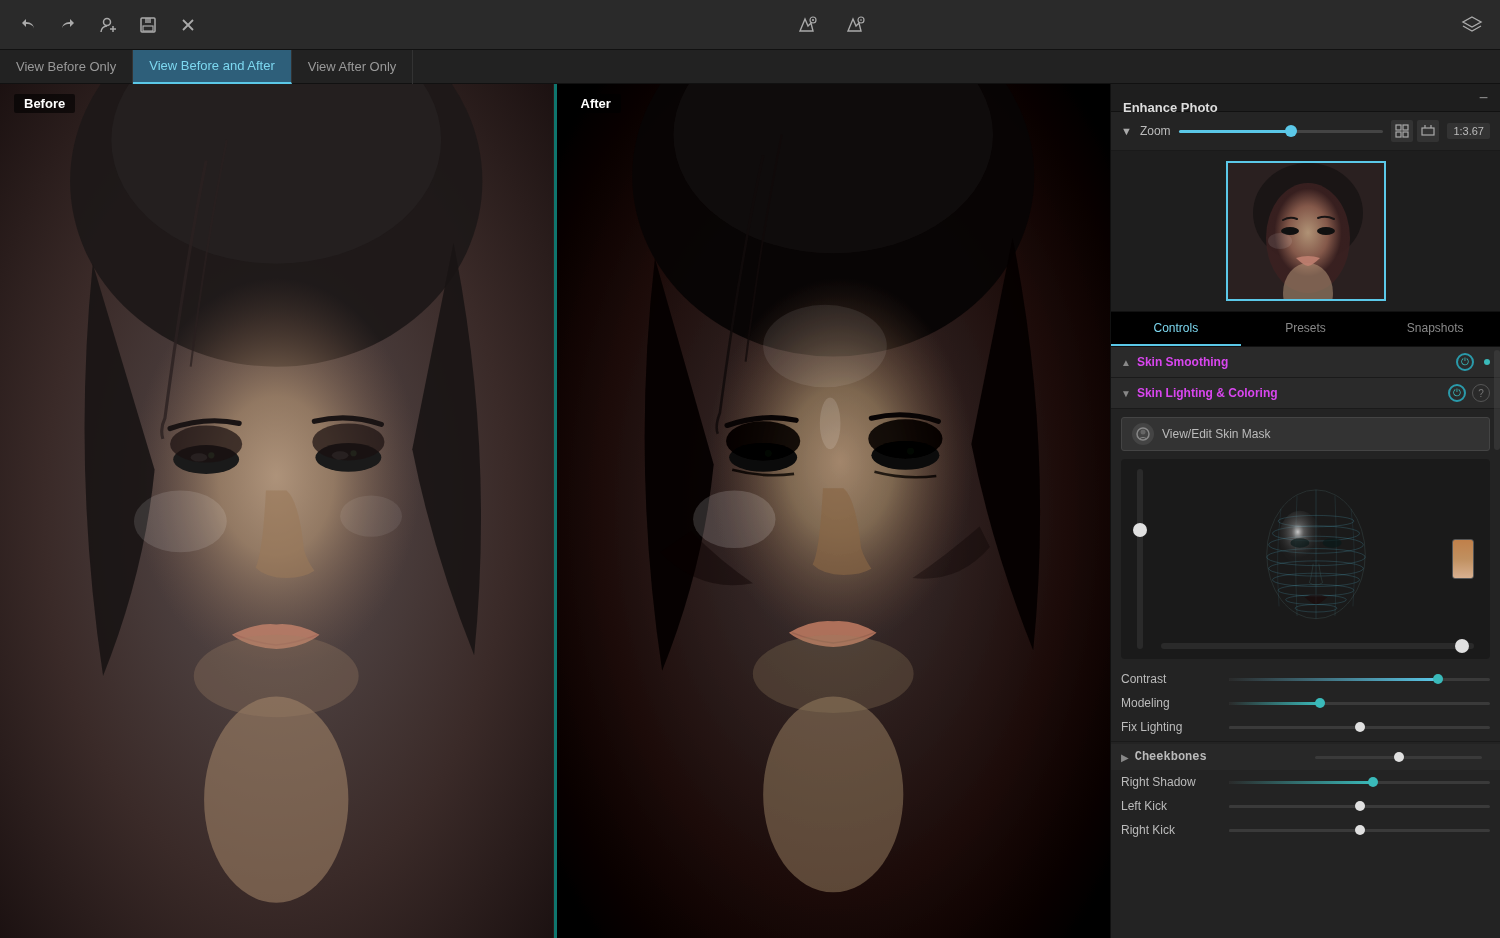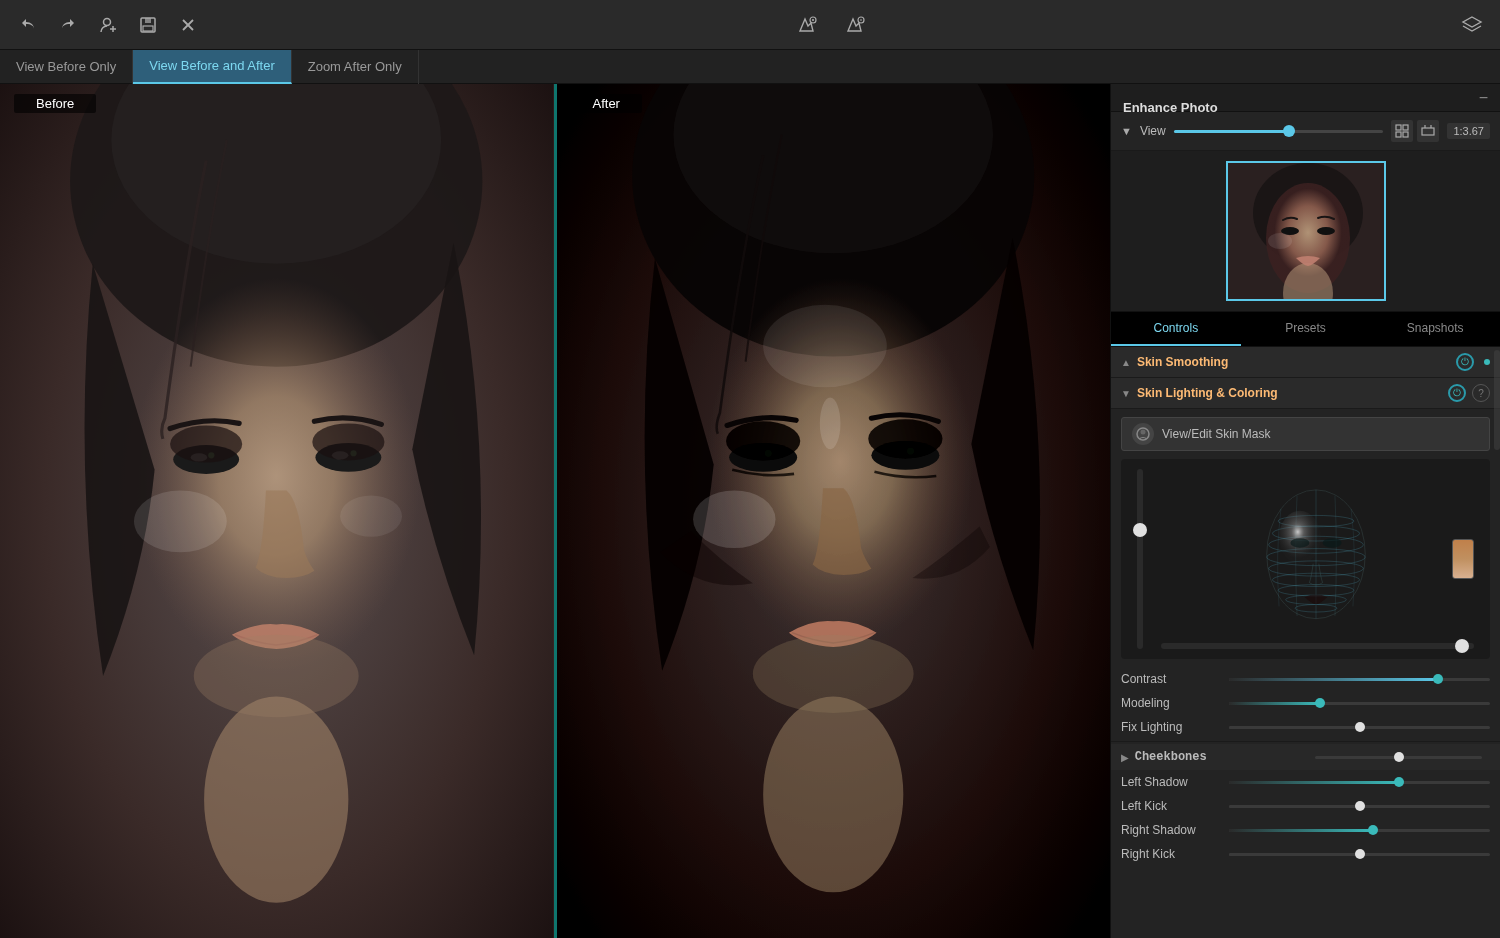--- a/index.html
+++ b/index.html
@@ -93,23 +93,23 @@
     }
     .photo-panel + .photo-panel {
       border-left: 3px solid #0f766e;
     }
     .photo-label {
       position: absolute;
       top: 10px;
       left: 14px;
       background: rgba(0,0,0,0.6);
       color: #fff;
-      padding: 2px 22px;
+      padding: 2px 10px;
       font-size: 13px;
-      font-weight: 400;
+      font-weight: 700;
       z-index: 10;
       border-radius: 2px;
     }
 
     
     .right-panel {
       width: 390px;
       background: #232323;
       display: flex;
       flex-direction: column;
@@ -255,21 +255,21 @@
       align-items: center;
       padding: 6px 10px;
       background: #2a2a2a;
       border-bottom: 1px solid #1a1a1a;
       cursor: pointer;
       gap: 6px;
     }
     .section-chevron { color: #888; font-size: 10px; }
     .section-label {
       flex: 1;
-      color: #fdba74;
+      color: #d946ef;
       font-size: 12px;
       font-weight: 600;
     }
     .section-power {
       width: 18px;
       height: 18px;
       border-radius: 50%;
       border: 2px solid #3a8a3a;
       display: flex;
       align-items: center;
@@ -538,21 +538,21 @@
     <svg width="22" height="22" viewBox="0 0 22 22">
       <polygon points="11,3 20,8 11,13 2,8" fill="none" stroke="#aaa" stroke-width="1.4"></polygon>
       <polyline points="2,12 11,17 20,12" fill="none" stroke="#aaa" stroke-width="1.4"></polyline>
     </svg>
   </button>
 </div>
 
 <div class="view-tabs">
   <div class="view-tab">View Before Only</div>
   <div class="view-tab active">View Before and After</div>
-  <div class="view-tab">Zoom After Only</div>
+  <div class="view-tab">View After Only</div>
 </div>
 
 <div class="main-area">
 
   <div class="photo-panels">
 
     <div class="photo-panel">
       <div class="photo-label">Before</div>
       <div class="photo-canvas">
         <div class="before-face-art">
@@ -691,21 +691,21 @@
 
   <div class="right-panel">
 
     <div class="enhance-header">
       <span class="enhance-title">Enhance Photo</span>
       <span class="enhance-close">−</span>
     </div>
 
     <div class="zoom-row">
       <span class="zoom-chevron">▼</span>
-      <span class="zoom-label">View</span>
+      <span class="zoom-label">Zoom</span>
       <div class="zoom-slider-track">
         <div class="zoom-slider-fill"></div>
         <div class="zoom-thumb"></div>
       </div>
       <div class="zoom-icons">
         <button class="zoom-icon-btn">
           <svg width="14" height="14" viewBox="0 0 14 14">
               <rect x="1" y="1" width="5" height="5" fill="none" stroke="#aaa" stroke-width="1.2"></rect>
               <rect x="8" y="1" width="5" height="5" fill="none" stroke="#aaa" stroke-width="1.2"></rect>
               <rect x="1" y="8" width="5" height="5" fill="none" stroke="#aaa" stroke-width="1.2"></rect>
@@ -857,45 +857,38 @@
       <div class="divider"></div>
 
       <div class="cheekbones-row">
         <span class="cheekbones-chevron">▶</span>
         <span class="cheekbones-label">Cheekbones</span>
         <div style="flex:1; height:3px; background:#3a3a3a; border-radius:2px; position:relative; margin:0 8px;">
           <div class="slider-thumb white" style="left:50%;position:absolute;top:50%;transform:translate(-50%,-50%);width:10px;height:10px;"></div>
         </div>
       </div>
 
+
       <div class="slider-row">
-        <span class="slider-label">Left Shadow</span>
+        <span class="slider-label">Right Shadow</span>
         <div class="slider-track">
-          <div style="position:absolute;left:0;top:0;width:65%;height:3px;background:linear-gradient(to right,#2a2a2a,#3ababa);border-radius:2px;"></div>
-          <div class="slider-thumb teal" style="left:65%"></div>
+          <div style="position:absolute;left:0;top:0;width:55%;height:3px;background:linear-gradient(to right,#2a2a2a,#3ababa);border-radius:2px;"></div>
+          <div class="slider-thumb teal" style="left:55%"></div>
         </div>
       </div>
 
       <div class="slider-row">
         <span class="slider-label">Left Kick</span>
         <div class="slider-track">
           <div style="position:absolute;left:0;top:0;width:50%;height:3px;background:#3a3a3a;border-radius:2px;"></div>
           <div class="slider-thumb white" style="left:50%"></div>
         </div>
       </div>
 
       <div class="slider-row">
-        <span class="slider-label">Right Shadow</span>
-        <div class="slider-track">
-          <div style="position:absolute;left:0;top:0;width:55%;height:3px;background:linear-gradient(to right,#2a2a2a,#3ababa);border-radius:2px;"></div>
-          <div class="slider-thumb teal" style="left:55%"></div>
-        </div>
-      </div>
-
-      <div class="slider-row">
         <span class="slider-label">Right Kick</span>
         <div class="slider-track">
           <div style="position:absolute;left:0;top:0;width:50%;height:3px;background:#3a3a3a;border-radius:2px;"></div>
           <div class="slider-thumb white" style="left:50%"></div>
         </div>
       </div>
 
       <div style="height:20px;"></div>
 
     </div>

